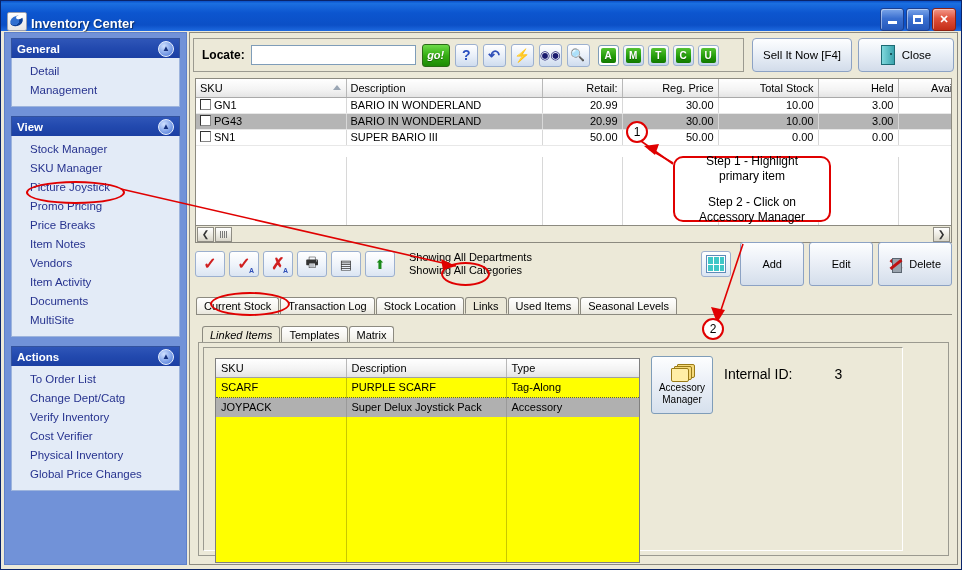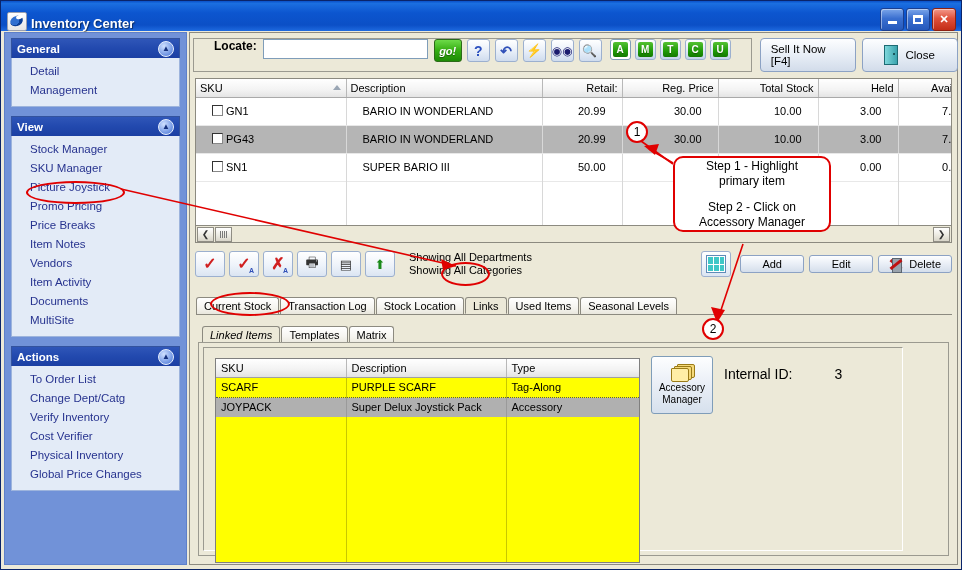--- a/index.html
+++ b/index.html
@@ -102,22 +102,22 @@
     box-sizing:border-box;
   }
   
   .locatebar{
     position:absolute;left:3px;top:3px;right:3px;height:38px;
     background:#ece9d8;
     display:flex;align-items:center;
     box-sizing:border-box;
   }
   .locate-group{
-    display:flex;flex:1 1 auto;height:34px;
-    border:1px solid #9b9a90;background:#ece9d8;padding:0 16px;
+    display:flex;align-items:center;flex:1 1 auto;height:34px;
+    border:1px solid #9b9a90;background:#ece9d8;padding:0 4px;
     box-sizing:border-box;
   }
   .locate-label{font-size:12px;font-weight:bold;color:#000;margin:0 6px 0 4px;}
   .locate-input{
     width:165px;height:20px;border:1px solid #7f9db9;background:#fff;
     font-family:"Liberation Sans",sans-serif;font-size:11px;padding:1px 3px;
     box-sizing:border-box;
   }
   .go-btn{
     width:26px;height:21px;margin-left:6px;border:1px solid #2c6b18;border-radius:3px;
@@ -175,22 +175,22 @@
   }
   table.dg{border-collapse:collapse;width:100%;table-layout:fixed;font-size:11px;}
   table.dg th{
     height:18px;background:linear-gradient(to bottom,#ffffff,#f3f3f3 60%,#e4e4e4 100%);
     border-right:1px solid #b8b8b8;border-bottom:1px solid #a9a9a9;
     font-weight:normal;color:#000;padding:0 4px;text-align:left;
     position:relative;box-sizing:border-box;
   }
   table.dg th.num{text-align:right;}
   table.dg td{
-    height:28px;border-right:1px solid #d8d8d8;border-bottom:1px solid #e8e8e8;
-    padding:0 16px;color:#000;box-sizing:border-box;white-space:nowrap;overflow:hidden;
+    height:16px;border-right:1px solid #d8d8d8;border-bottom:1px solid #e8e8e8;
+    padding:0 4px;color:#000;box-sizing:border-box;white-space:nowrap;overflow:hidden;
   }
   table.dg td.num{text-align:right;}
   tr.sel td{background:#b5b5b5;}
   td.red{color:#c00000;}
   .cbx{
     display:inline-block;width:9px;height:9px;border:1px solid #333;
     background:#fff;vertical-align:-1px;margin-right:3px;
     border-right-color:#888;border-bottom-color:#888;
   }
   .sortarrow{
@@ -238,21 +238,21 @@
   .showing{
     margin-left:10px;font-size:11px;color:#000;line-height:13px;
   }
   .spacer{flex:1 1 auto;}
   .gridicon{
     width:16px;height:14px;display:grid;grid-template-columns:repeat(3,1fr);
     grid-template-rows:repeat(2,1fr);gap:1px;background:#fff;border:1px solid #5f8bb8;padding:1px;
   }
   .gridicon i{background:#3fc7c7;display:block;}
   .smallbtn{
-    height:18px;min-width:64px;padding:0 10px;margin-left:5px;
+    height:44px;min-width:64px;padding:0 10px;margin-left:5px;
     border:1px solid #8ca2c4;border-radius:3px;
     background:linear-gradient(to bottom,#fdfeff,#e9eef6 50%,#d4deeb 100%);
     display:flex;align-items:center;justify-content:center;gap:6px;
     font-size:11px;box-sizing:border-box;
   }
   .xdel{position:relative;width:14px;height:13px;}
   .xdel:before,.xdel:after{
     content:"";position:absolute;left:0;top:5px;width:14px;height:3px;background:#c01010;
   }
   .xdel:before{transform:rotate(38deg);} .xdel:after{transform:rotate(-38deg);}
@@ -335,21 +335,21 @@
     position:absolute;left:520px;top:18px;font-size:14px;color:#000;
   }
   .internalid .v{display:inline-block;margin-left:38px;}
 
   
   .anno{position:absolute;left:0;top:0;width:962px;height:570px;pointer-events:none;}
   .ellipse{
     position:absolute;border:2px solid #e00000;border-radius:50%;
   }
   .callout{
-    position:absolute;left:672px;top:155px;width:158px;height:76px;
+    position:absolute;left:672px;top:155px;width:158px;height:66px;
     background:#fff;border:2px solid #e00000;border-radius:10px;
     display:flex;flex-direction:column;align-items:center;justify-content:center;
     font-size:12px;color:#000;text-align:center;line-height:15px;
     box-sizing:border-box;padding:4px 6px;
   }
   .callout p{margin:0;}
   .callout p.gap{margin-top:11px;}
   .numcircle{
     position:absolute;width:22px;height:22px;border-radius:50%;
     border:2px solid #e00000;background:#fff;

